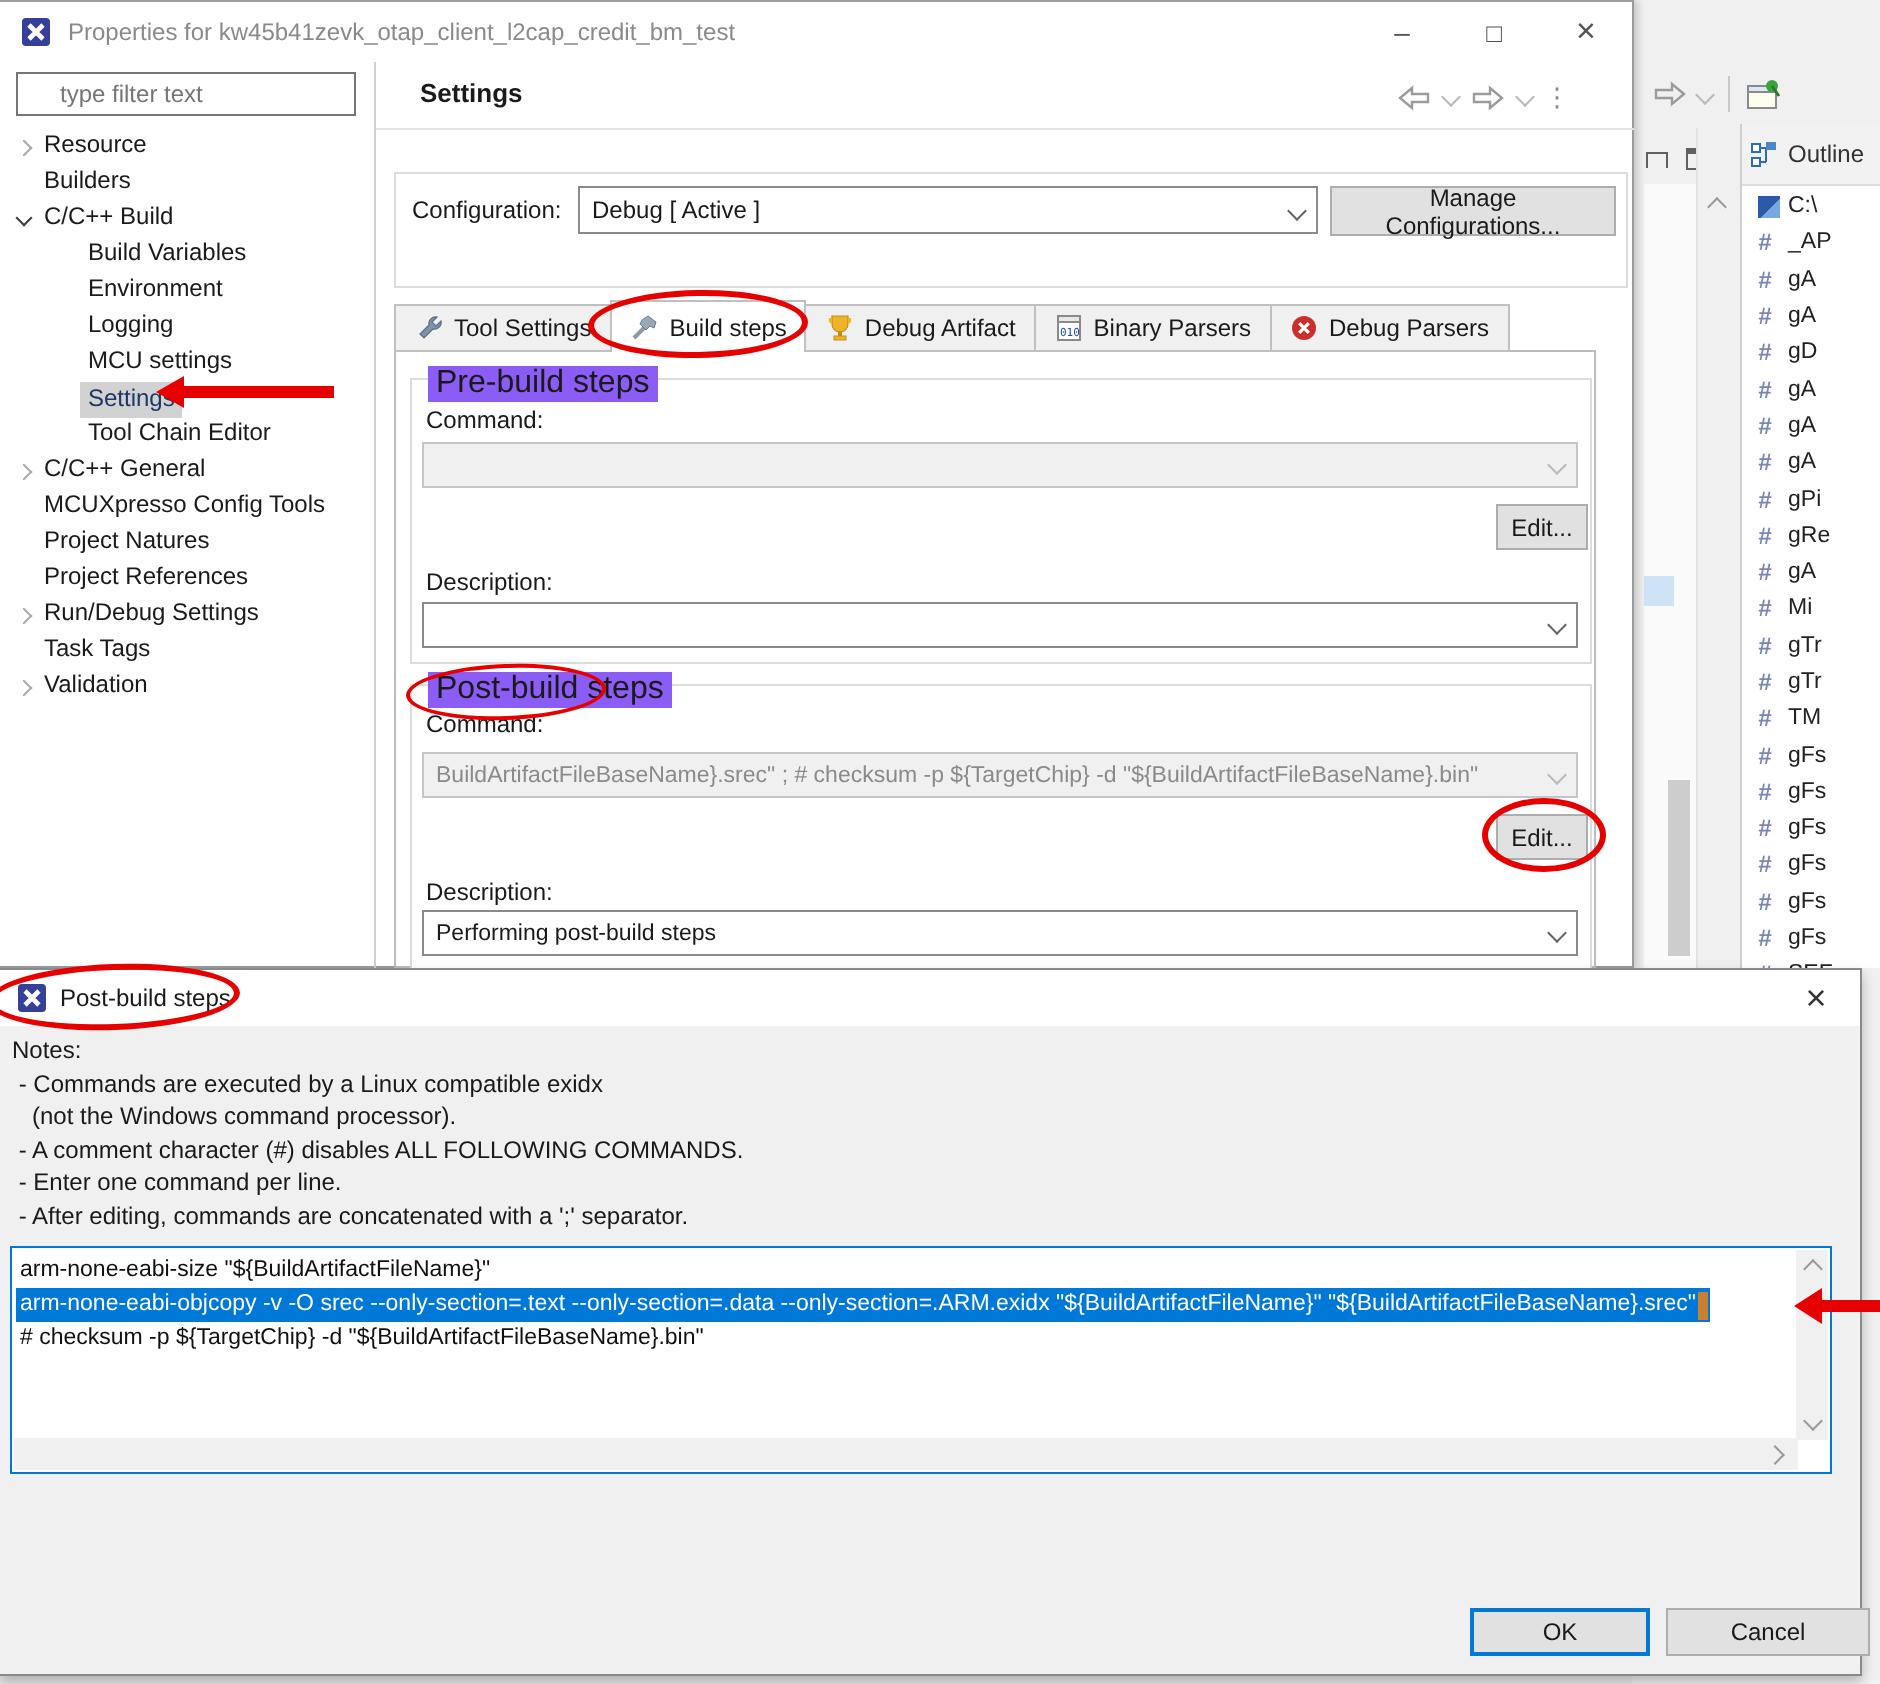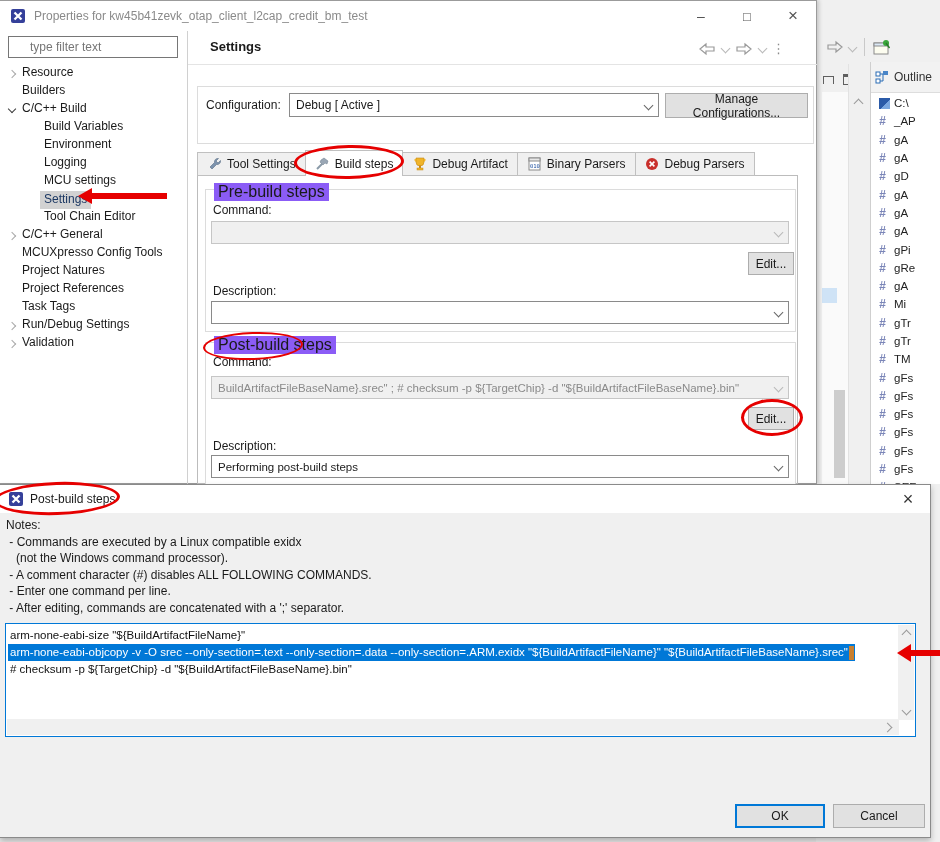--- a/index.html
+++ b/index.html
@@ -102,21 +102,21 @@
   .cmd-line{white-space:pre;height:17px;line-height:17px;font-size:11.5px;padding:0 2px;color:#111;}
   .cmd-line.sel{background:var(--accent-blue,#0078d7);color:#fff;display:inline-flex;align-items:center;padding-right:1px;}
   .caret-block{display:inline-block;width:5px;height:14px;background:#c87f2f;margin-left:1px;}
   .vscroll{position:absolute;right:1px;top:1px;width:16px;height:95px;background:#f0f0f0;}
   .vscroll .chev{position:absolute;left:5px;border-color:#9a9a9a;}
   .vscroll .chev.up{top:6px;}
   .vscroll .chev.down{bottom:6px;}
   .hscroll{position:absolute;left:1px;bottom:1px;height:16px;width:892px;background:#f0f0f0;}
   .hscroll .chev{position:absolute;right:8px;top:5px;border-color:#9a9a9a;}
   .okbtn{left:735px;top:319px;width:90px;height:24px;border:2px solid var(--accent-blue,#0078d7);}
-  .cancelbtn{left:833px;top:319px;width:92px;height:24px;}
+  .cancelbtn{left:833px;top:319px;width:102px;height:24px;}
   
   .ann{position:absolute;z-index:20;pointer-events:none;}
   .ellipse{border:3px solid var(--annotation-red,#e60000);border-radius:50%;box-sizing:border-box;}
   .arrow-head{width:0;height:0;border-top:8px solid transparent;border-bottom:8px solid transparent;
               border-right:14px solid var(--annotation-red,#e60000);position:absolute;left:0;top:0;}
   .arrow-shaft{position:absolute;left:13px;top:5px;height:6px;background:var(--annotation-red,#e60000);}
   .ann-settings{left:78px;top:188px;width:90px;height:16px;}
   .ann-settings .arrow-shaft{width:76px;}
   .ann-tab{left:294px;top:145px;width:110px;height:34px;transform:rotate(-1deg);}
   .ann-postlabel{left:203px;top:332px;width:100px;height:28px;border-width:2.5px;transform:rotate(-2deg);}
@@ -317,25 +317,25 @@
         <div class="tree-row root">
           <span class="tree-label">MCUXpresso Config Tools</span>
         </div>
         <div class="tree-row root">
           <span class="tree-label">Project Natures</span>
         </div>
         <div class="tree-row root">
           <span class="tree-label">Project References</span>
         </div>
         <div class="tree-row root">
-          <span class="tree-label">Task Tags</span>
-        </div>
-        <div class="tree-row root">
           <span class="tw tw-closed"></span>
           <span class="tree-label">Run/Debug Settings</span>
+        </div>
+        <div class="tree-row root">
+          <span class="tree-label">Task Tags</span>
         </div>
         <div class="tree-row root">
           <span class="tw tw-closed"></span>
           <span class="tree-label">Validation</span>
         </div>
       </div>
 
     <div class="page-header">Settings</div>
     <div class="nav-icons">
       <svg width="18" height="14" viewBox="0 0 18 14">

